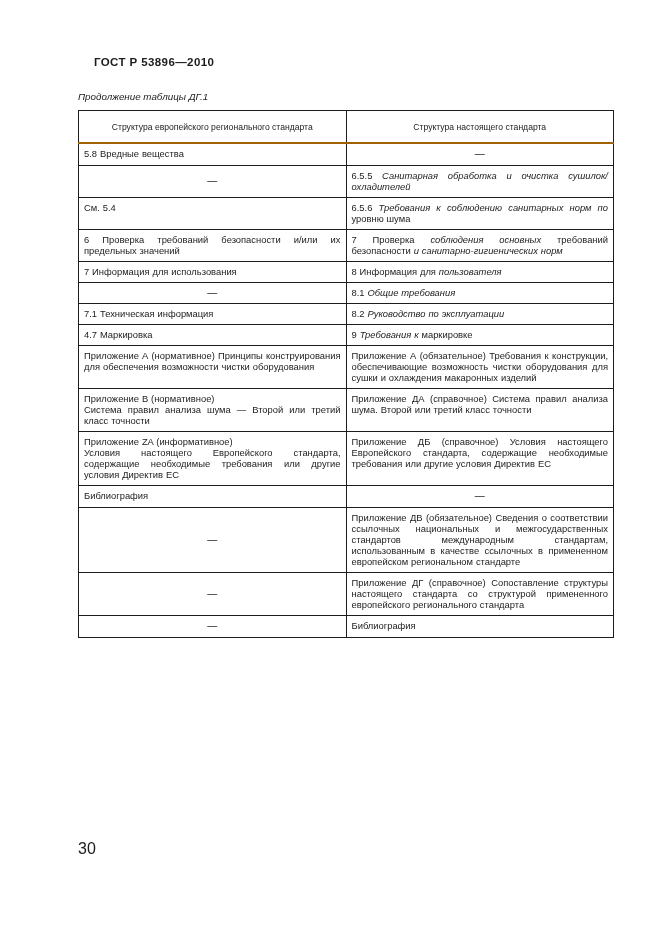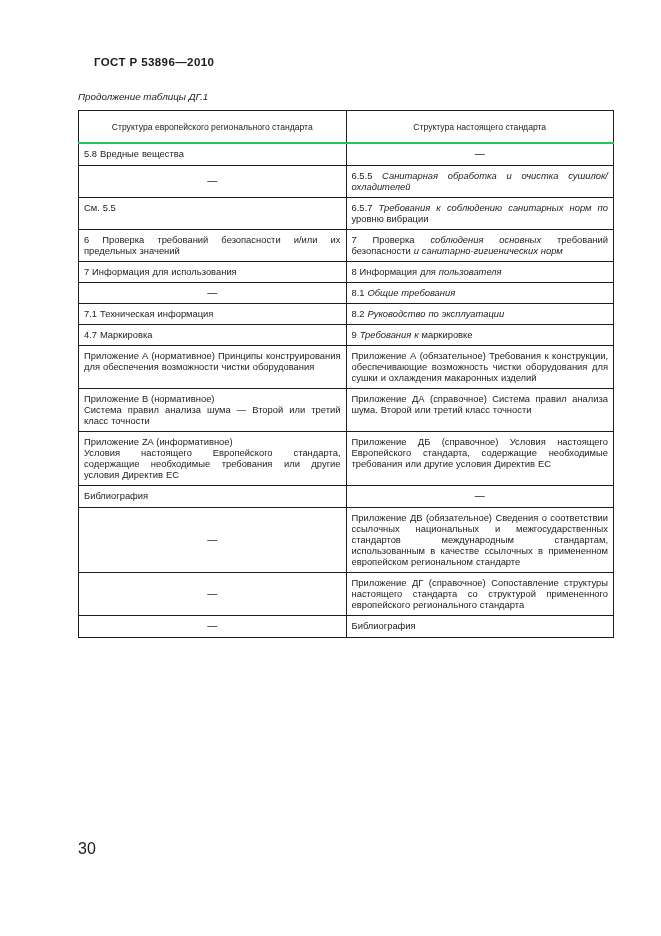--- a/index.html
+++ b/index.html
@@ -24,21 +24,21 @@
     width: 536px;
     border-collapse: collapse; table-layout: fixed;
   }
   table.cmp th, table.cmp td {
     border: 1px solid #1c1c1c;
   }
   table.cmp thead th {
     font-size: 8.6px; font-weight: normal;
     text-align: center; vertical-align: middle;
     height: 27px; padding: 2px 10px;
-    border-bottom: 2px solid #22c55e;
+    border-bottom: 2px solid #a16207;
     width: 50%;
   }
   table.cmp td {
     font-size: 9.4px; line-height: 1.17;
     padding: 4px 5px 5px 5px;
     vertical-align: top;
     text-align: justify;
     text-justify: inter-word;
     word-spacing: 0.3px;
   }
@@ -69,22 +69,22 @@
   <tbody>
       <tr>
         <td><span>5.8 Вредные вещества</span></td>
         <td class="dash">—</td>
       </tr>
       <tr>
         <td class="dash">—</td>
         <td><span>6.5.5 </span><span class="it">Санитарная обработка и очистка сушилок/охладителей</span></td>
       </tr>
       <tr>
-        <td><span>См. 5.5</span></td>
-        <td><span>6.5.7 </span><span class="it">Требования к соблюдению санитарных норм по</span><span> уровню вибрации</span></td>
+        <td><span>См. 5.4</span></td>
+        <td><span>6.5.6 </span><span class="it">Требования к соблюдению санитарных норм по</span><span> уровню шума</span></td>
       </tr>
       <tr>
         <td><span>6 Проверка требований безопасности и/или их предельных значений</span></td>
         <td><span>7 Проверка </span><span class="it">соблюдения основных</span><span> требований безопасности </span><span class="it">и санитарно-гигиенических норм</span></td>
       </tr>
       <tr>
         <td><span>7 Информация для использования</span></td>
         <td><span>8 Информация для </span><span class="it">пользователя</span></td>
       </tr>
       <tr>

